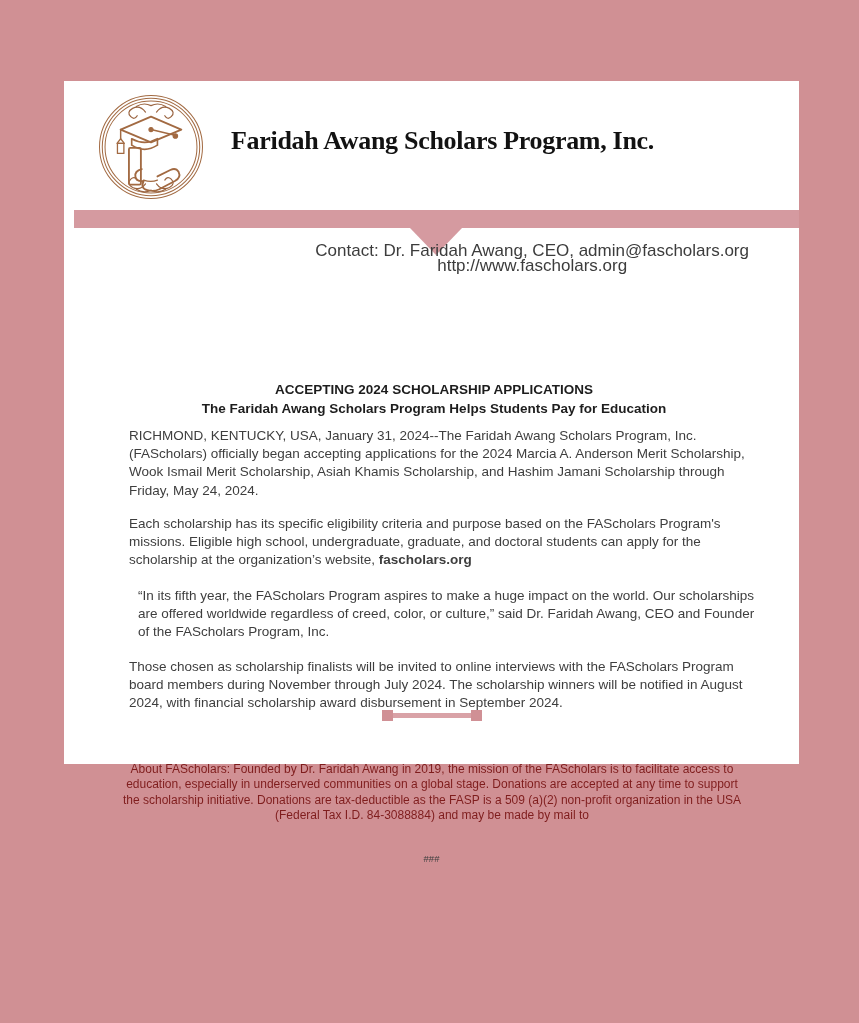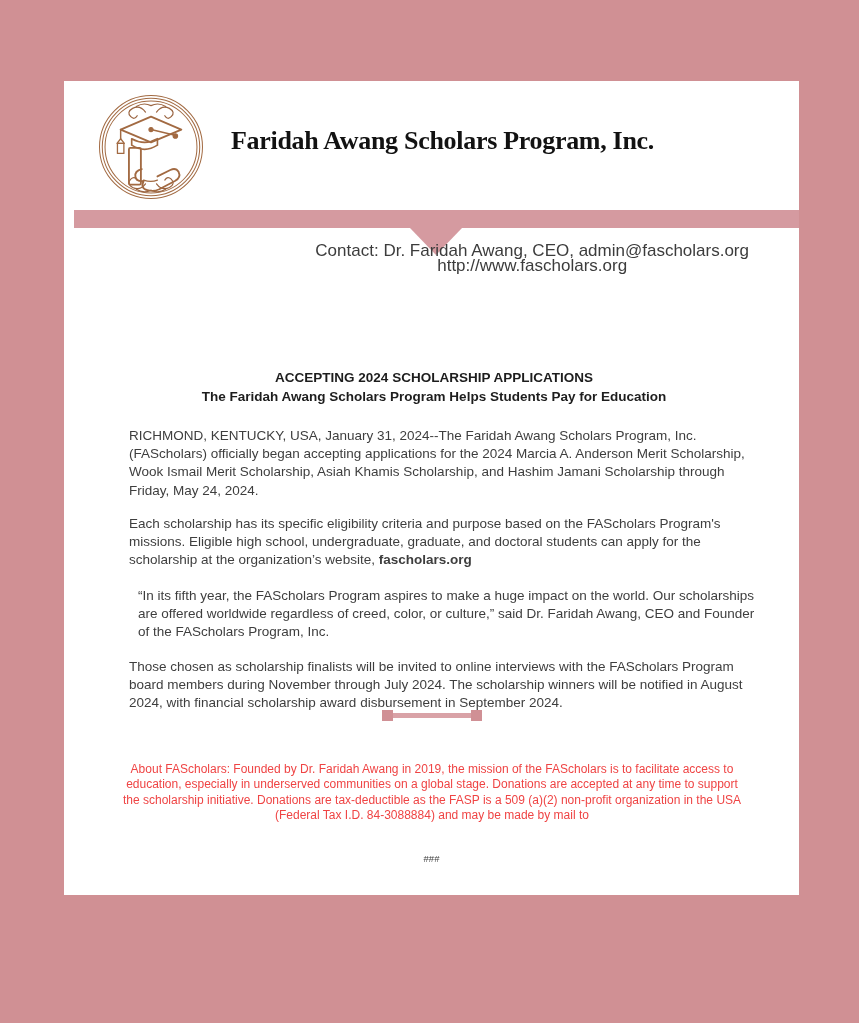--- a/index.html
+++ b/index.html
@@ -6,21 +6,21 @@
   body {
     width: 859px; height: 1023px;
     background: #d09094;
     font-family: "Liberation Sans", sans-serif;
     position: relative;
     overflow: hidden;
   }
   .card {
     position: absolute;
     left: 64px; top: 81px;
-    width: 735px; height: 814px;
+    width: 735px; height: 683px;
     background: #ffffff;
   }
   
   .logo {
     position: absolute; left: 31px; top: 9px;
     width: 112px; height: 114px;
   }
   .logo svg { width: 100%; height: 100%; }
   .org-title {
     position: absolute; left: 167px; top: 45px;
@@ -56,21 +56,21 @@
   .release {
     position: absolute; left: 65px; top: 219px;
     font-size: 15.5px;
     line-height: 21px;
     color: #1d1d1d;
   }
   .release .label { font-weight: 700; }
   .b { font-weight: 700; }
   
   .headline {
-    position: absolute; left: 59px; top: 288px;
+    position: absolute; left: 59px; top: 300px;
     width: 622px;
     text-align: center;
     font-weight: 700;
     font-size: 13.5px;
     line-height: 18.5px;
     color: #1d1d1d;
   }
   
   .para {
     position: absolute; left: 65px;
@@ -92,21 +92,21 @@
   }
   .divider .sq { width: 11px; height: 11px; background: #d09095; }
   .divider .ln { width: 78px; height: 5px; background: #d9a2a7; }
   
   .about {
     position: absolute; left: 58px; top: 681px;
     width: 620px;
     text-align: center;
     font-size: 12px;
     line-height: 15.3px;
-    color: #ef4444;
+    color: #7f1d1d;
   }
   .endmark {
     position: absolute; top: 772px; left: 0;
     width: 100%;
     text-align: center;
     font-size: 9.5px;
     color: #3e3e3e;
   }
 </style>
 </head>

